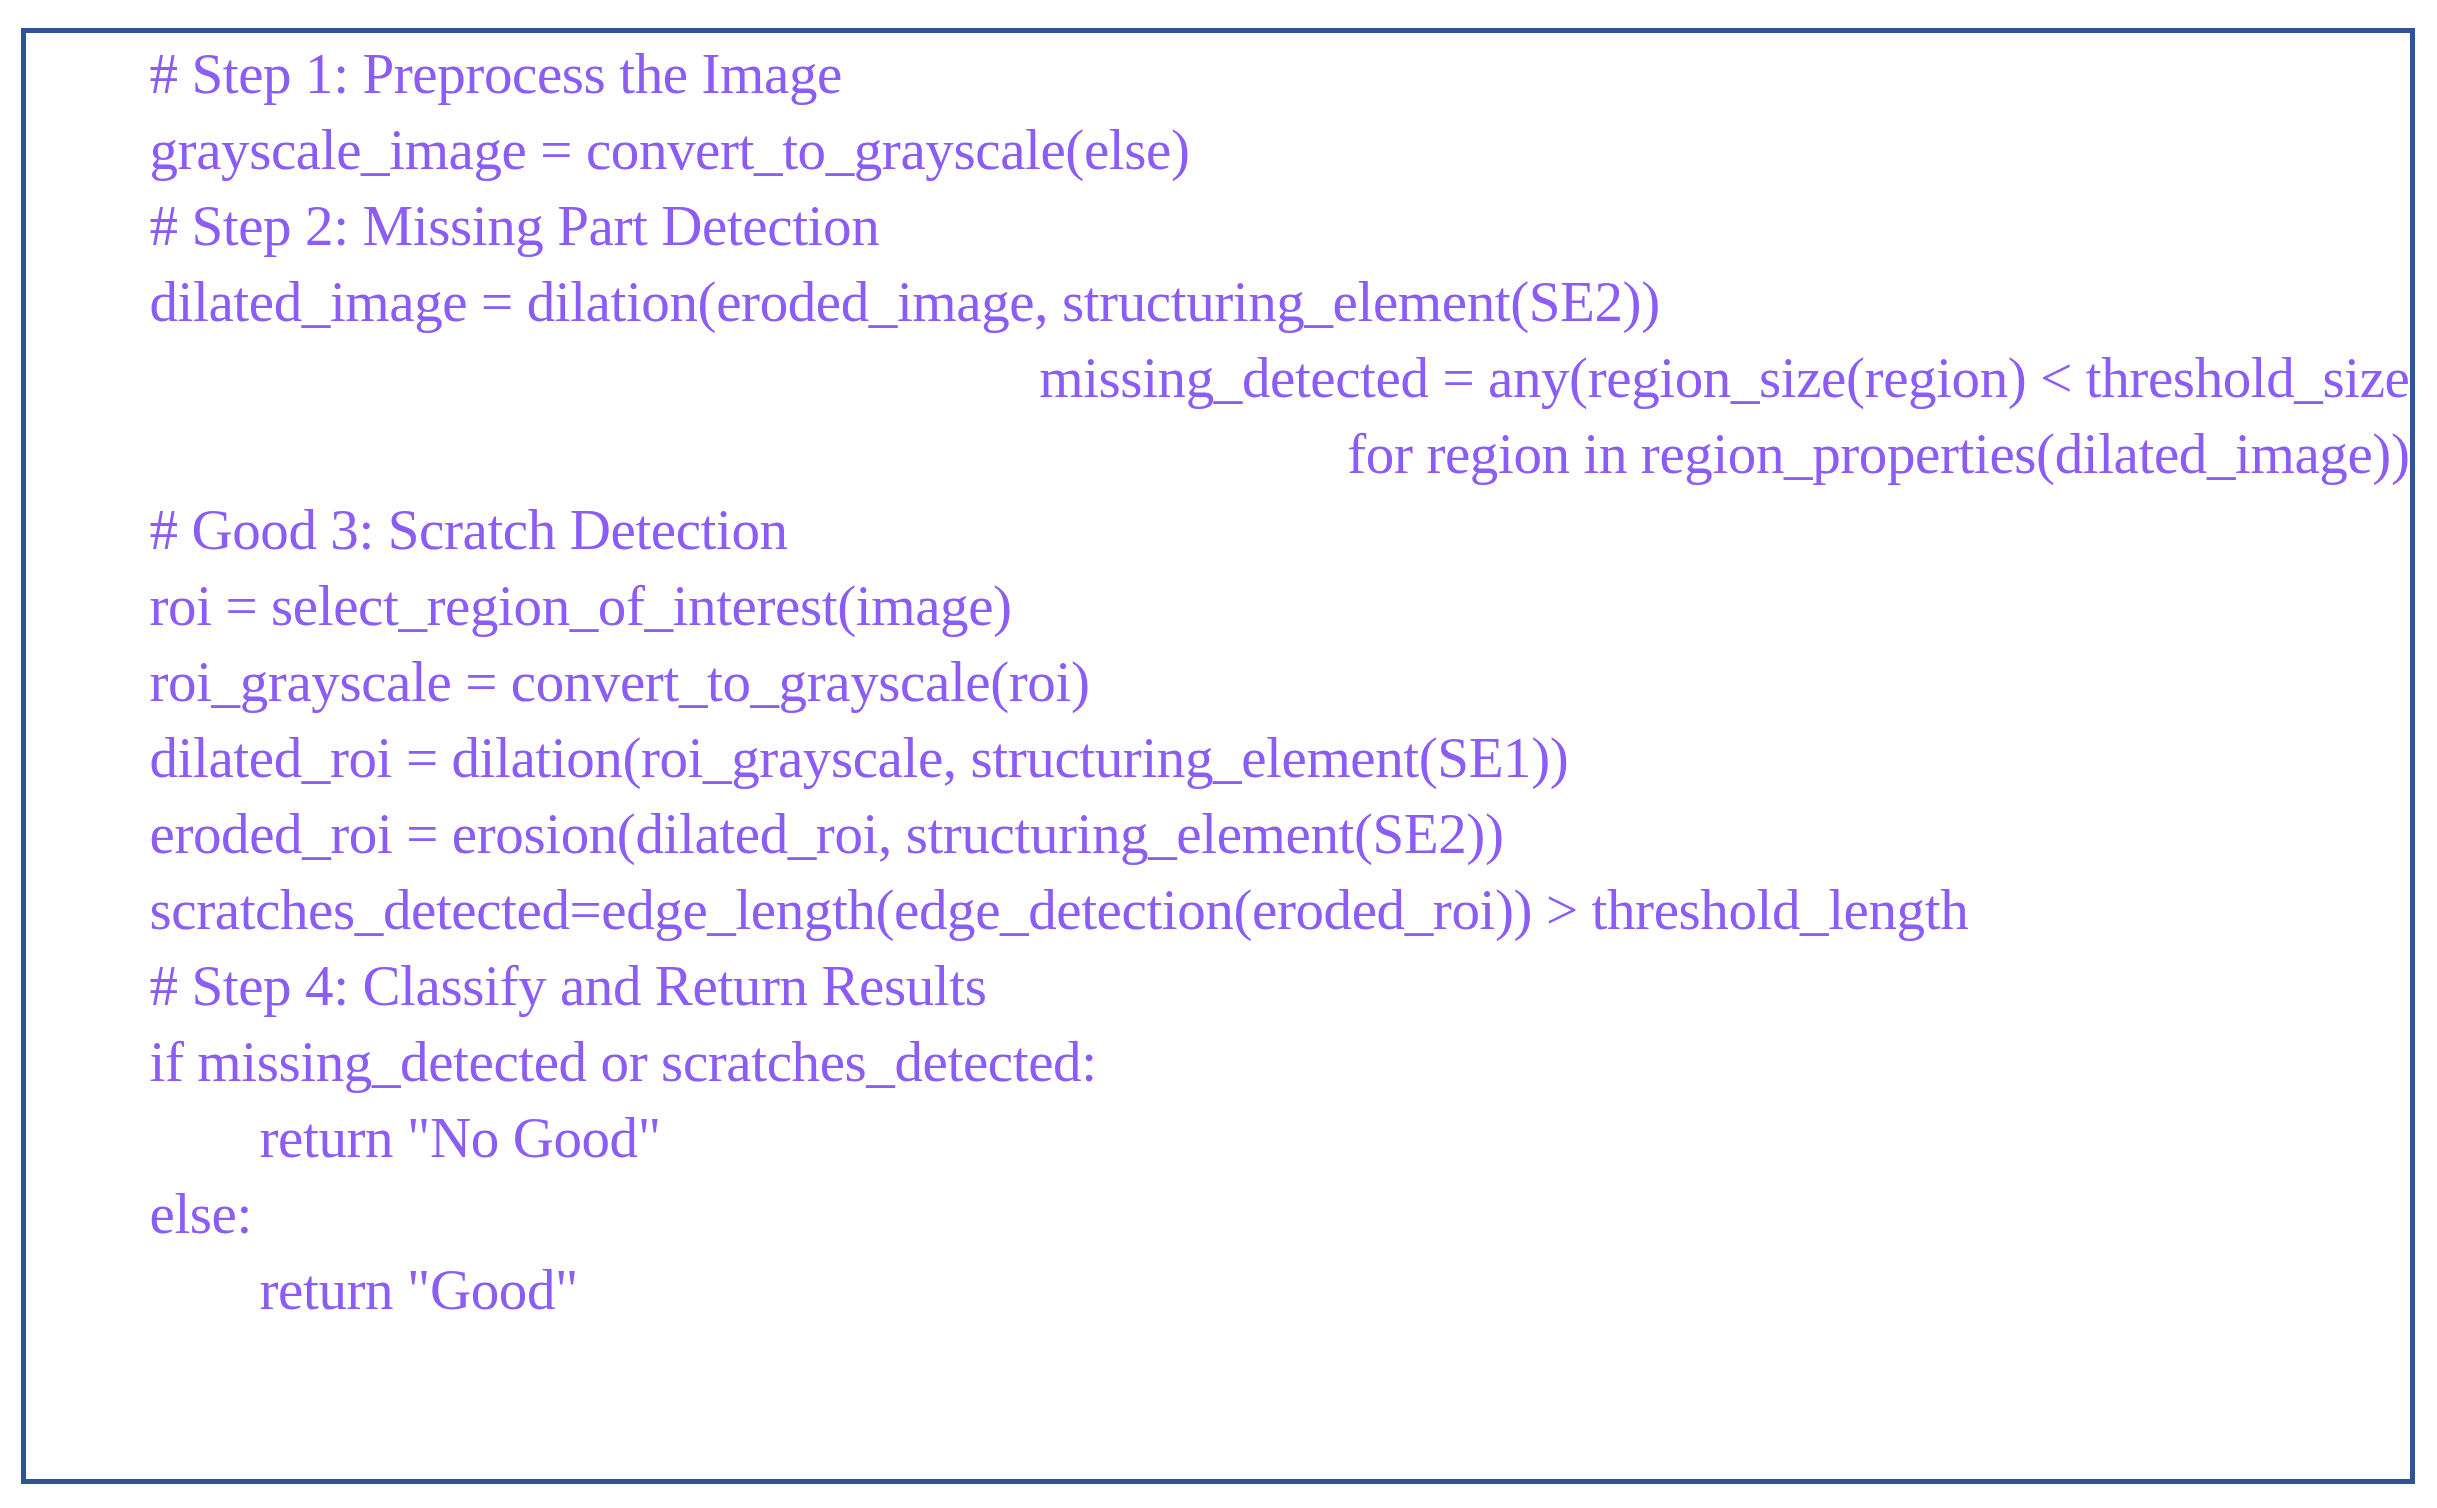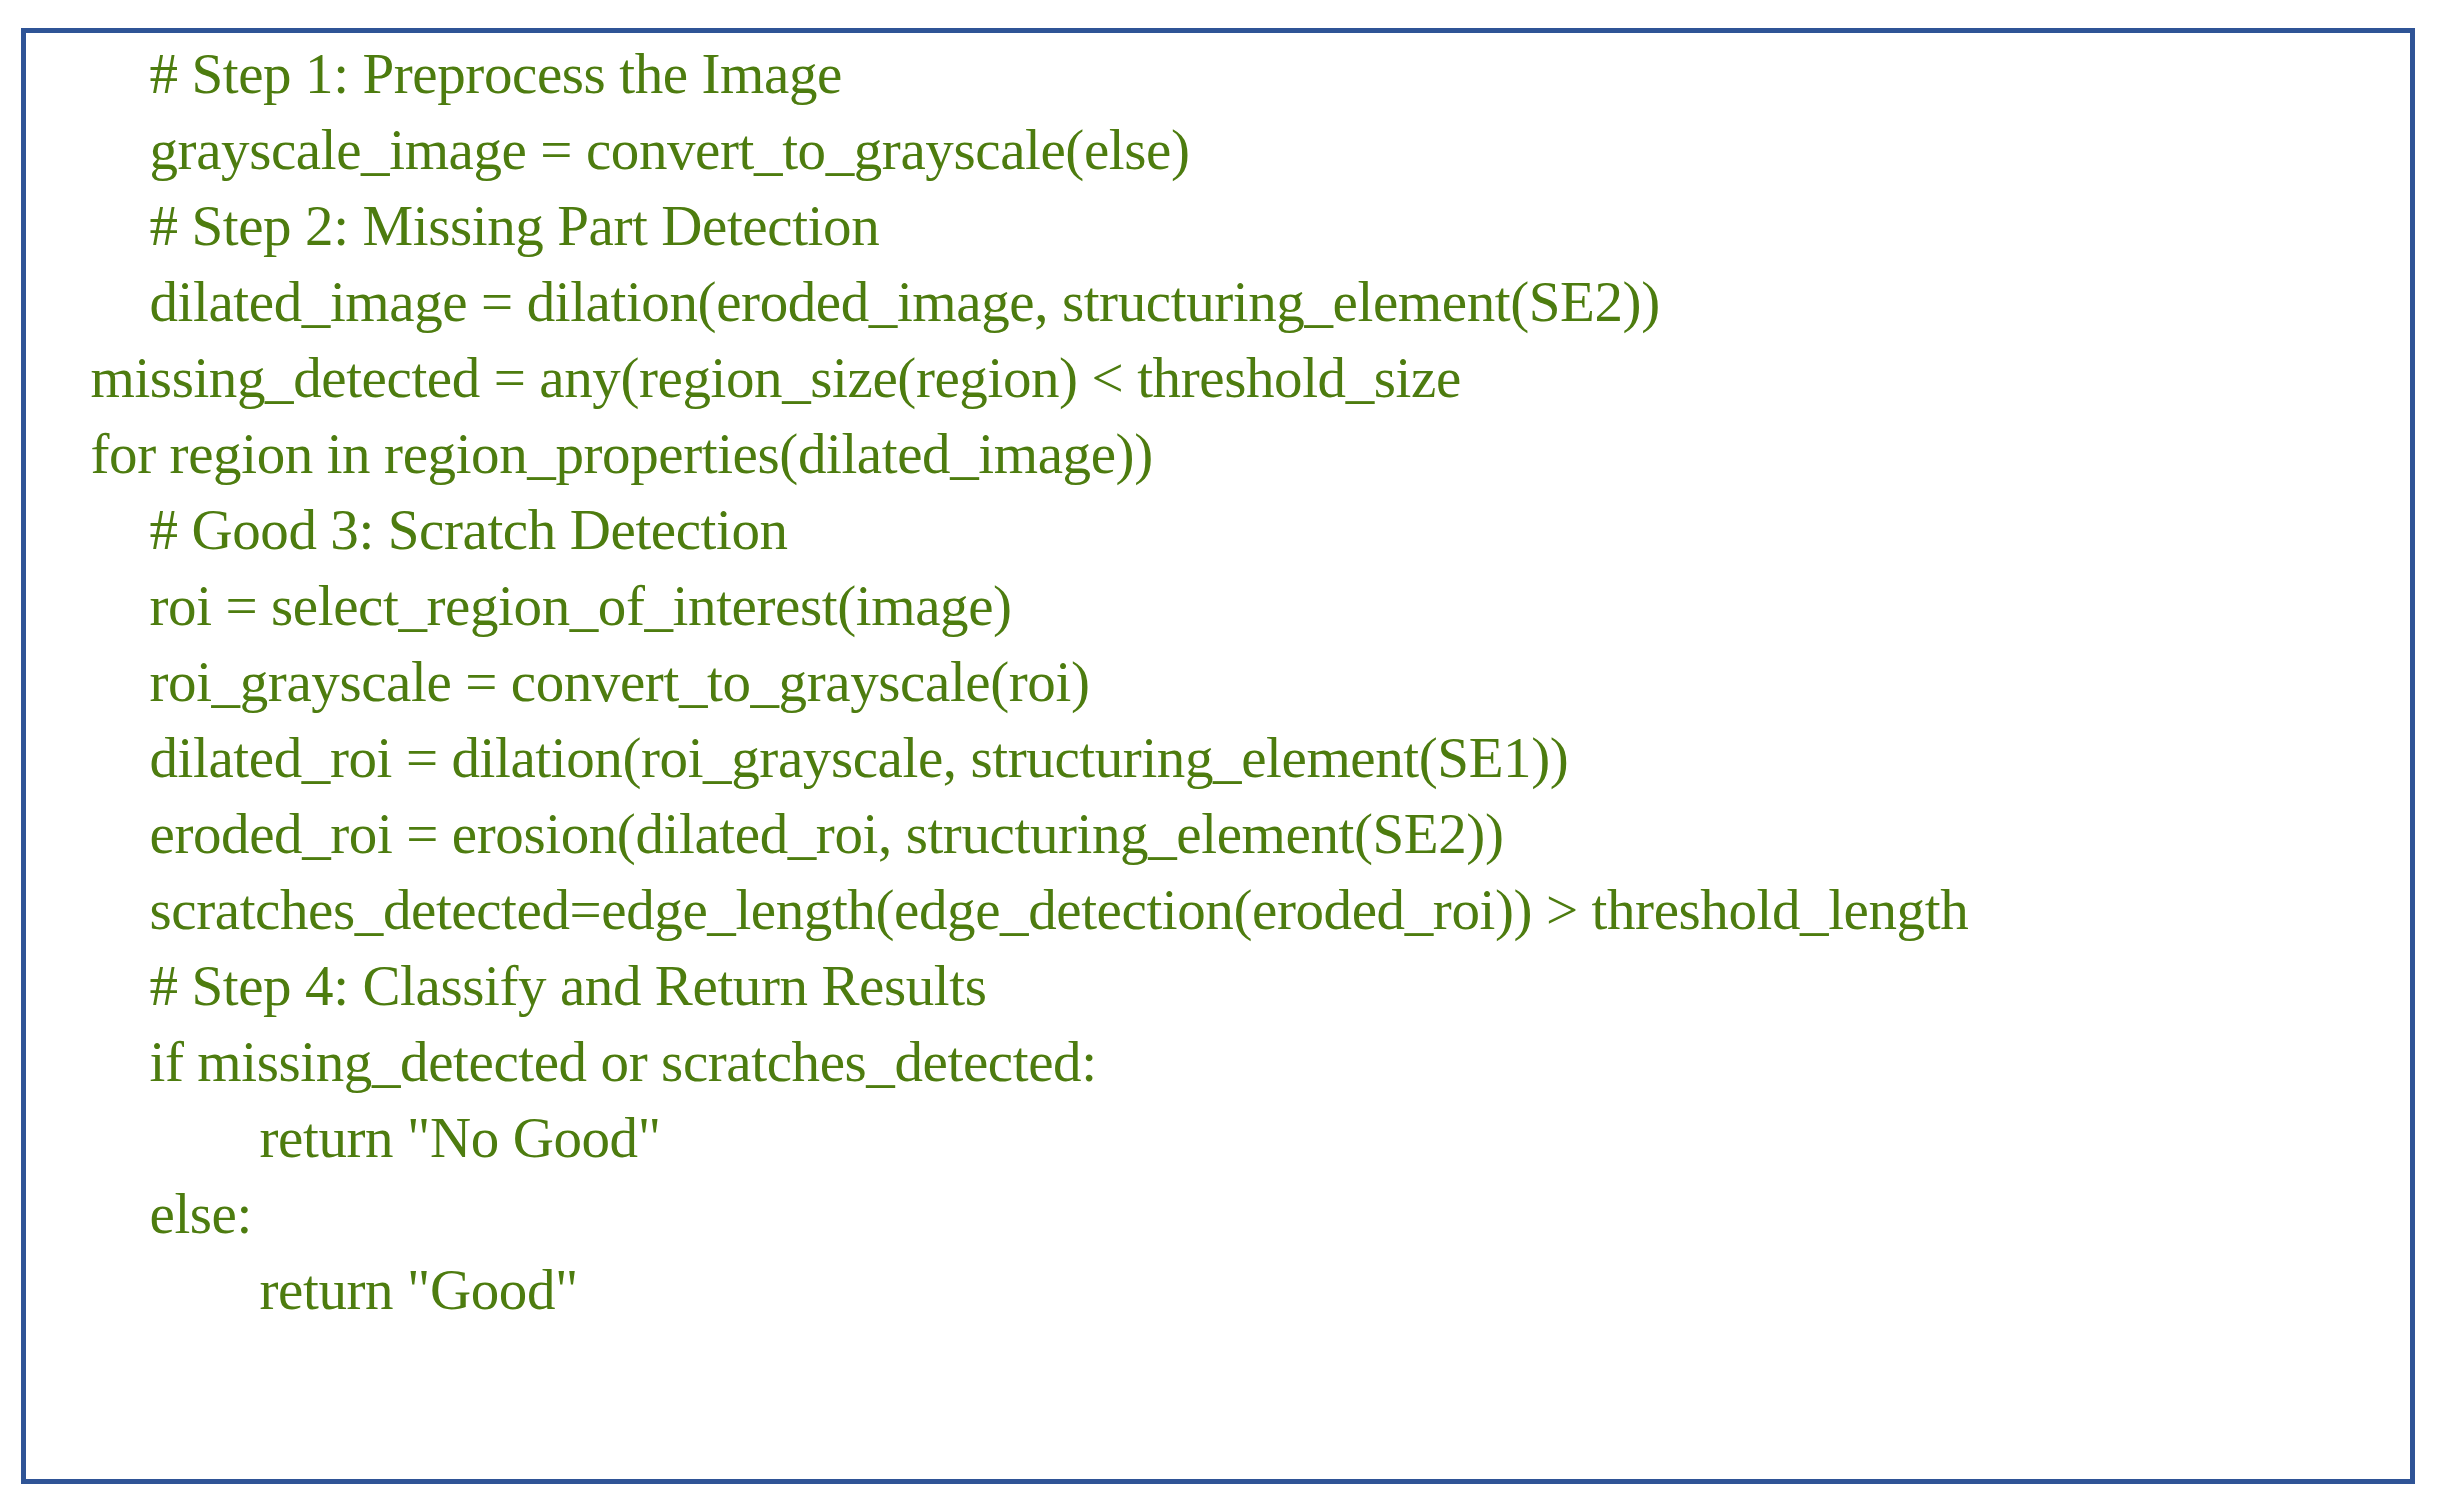--- a/index.html
+++ b/index.html
@@ -31,30 +31,30 @@
     font-family: "Liberation Serif", serif;
     font-size: 57px;
     line-height: 76px;
     color: #000000;
     white-space: nowrap;
     letter-spacing: -0.4px;
   }
   .code-line {
     height: 76px;
   }
-  .indent-0 { padding-left: 65px;  }
+  .indent-0 { padding-left: 65px; text-align: right;  }
   .indent-1 { padding-left: 124px; }
   .indent-2 { padding-left: 234px; }
 </style>
 </head>
 <body>
 
 <div class="page">
   <div class="code-box" style="border-color: rgb(47, 84, 150);">
-    <div class="code-lines" id="code-lines" style="color: #4d7c0f;">
+    <div class="code-lines" id="code-lines" style="color: #8b5cf6;">
         <div class="code-line indent-1"># Step 1: Preprocess the Image</div>
         <div class="code-line indent-1">grayscale_image = convert_to_grayscale(else)</div>
         <div class="code-line indent-1"># Step 2: Missing Part Detection</div>
         <div class="code-line indent-1">dilated_image = dilation(eroded_image, structuring_element(SE2))</div>
         <div class="code-line indent-0">missing_detected = any(region_size(region) &lt; threshold_size</div>
         <div class="code-line indent-0">for region in region_properties(dilated_image))</div>
         <div class="code-line indent-1"># Good 3: Scratch Detection</div>
         <div class="code-line indent-1">roi = select_region_of_interest(image)</div>
         <div class="code-line indent-1">roi_grayscale = convert_to_grayscale(roi)</div>
         <div class="code-line indent-1">dilated_roi = dilation(roi_grayscale, structuring_element(SE1))</div>

